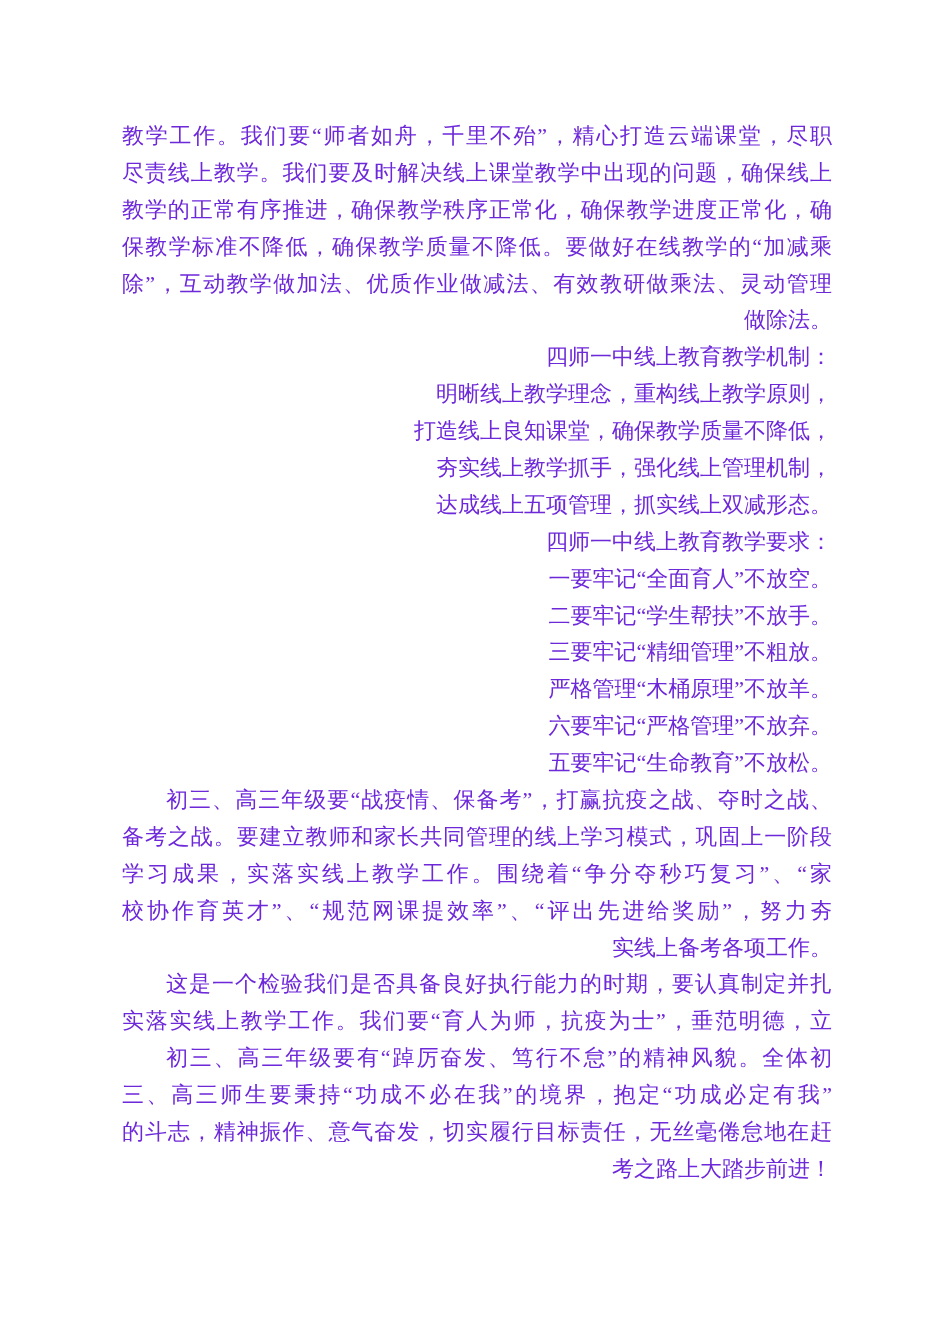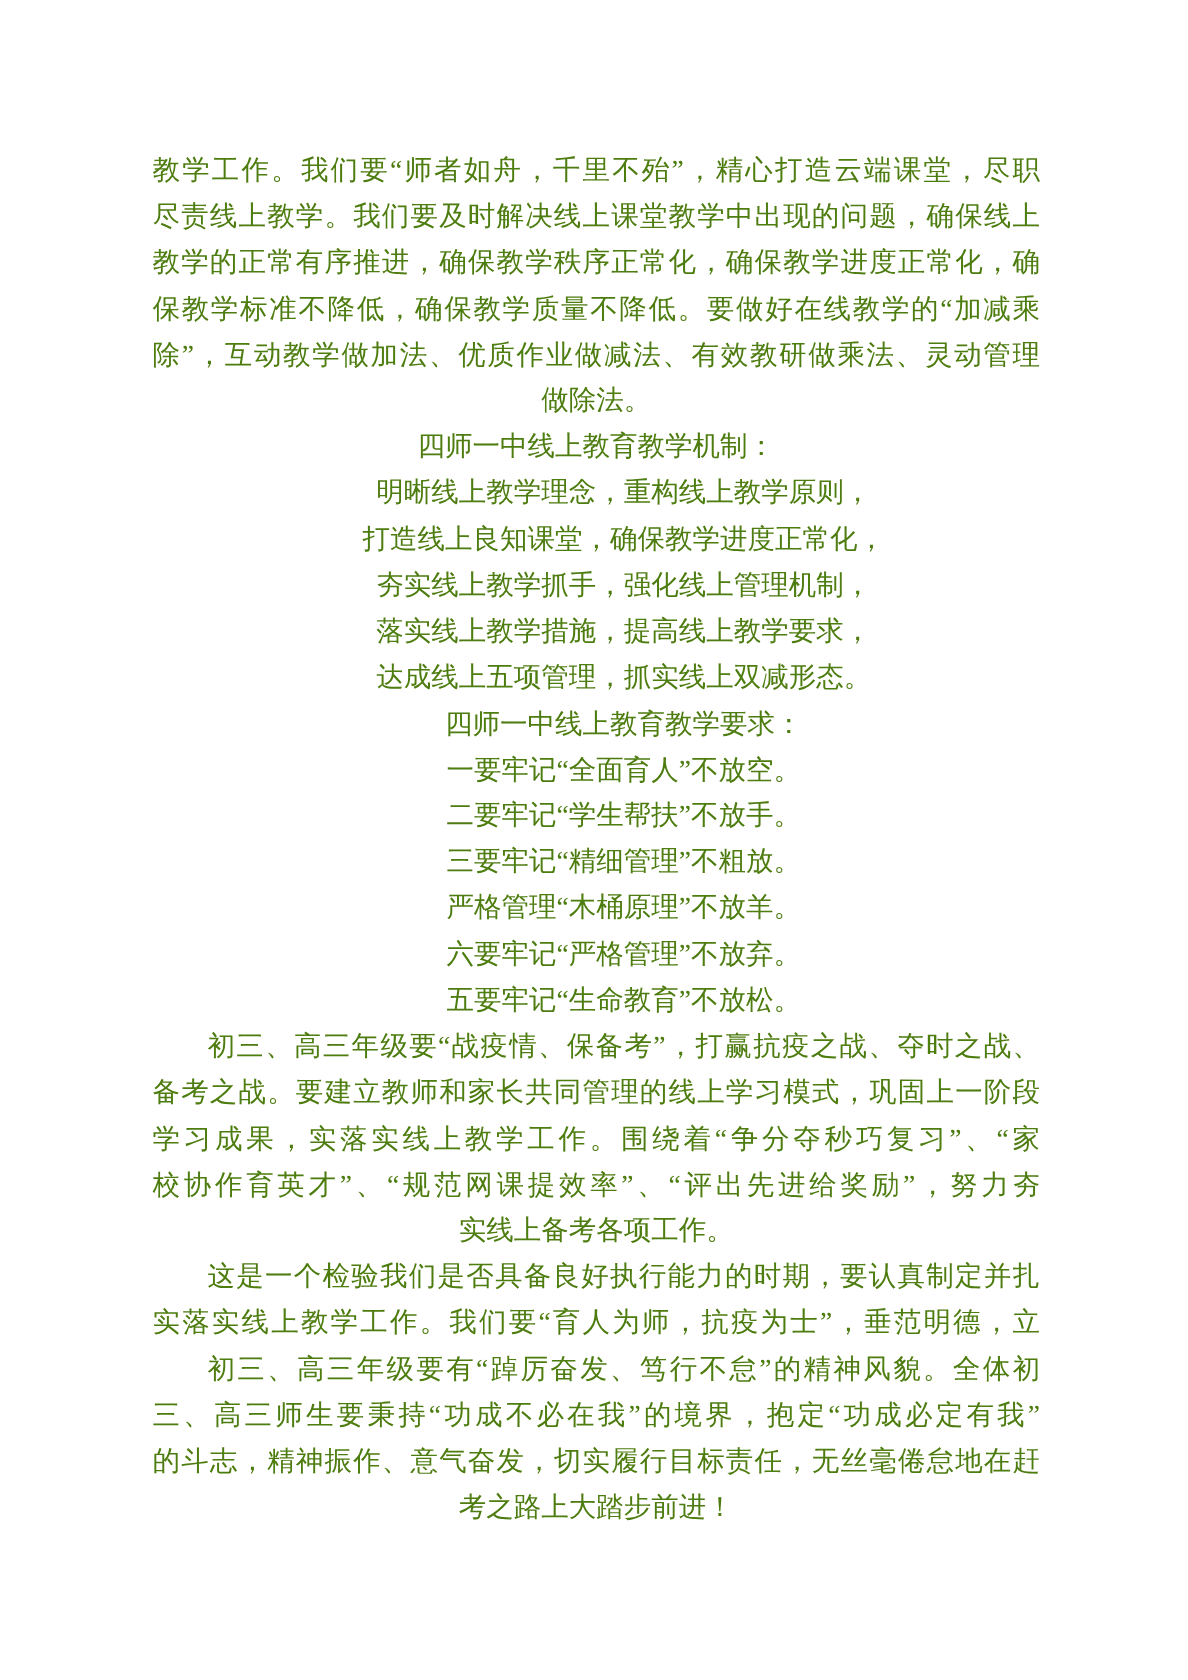--- a/index.html
+++ b/index.html
@@ -14,35 +14,35 @@
     background: #ffffff;
     overflow: hidden;
   }
   .content {
     position: absolute;
     left: 122px;
     top: 118px;
     width: 710px;
     font-family: "Liberation Serif", "DejaVu Serif", serif;
     font-size: 22px;
-    color: #4d7c0f;
+    color: #6d28d9;
   }
   .paragraph {
     margin: 0;
     padding: 0;
   }
   .paragraph.bold .line {
     font-weight: 400;
   }
   .line {
     height: 36.9px;
     line-height: 36.9px;
     overflow: hidden;
     white-space: normal;
-    text-align: center;
+    text-align: right;
   }
   .line.indent {
     text-indent: 44px;
   }
   
   .line.fill {
     text-align: justify;
     text-align-last: justify;
   }
 </style>
@@ -57,23 +57,22 @@
         <div class="line fill">教学的正常有序推进，确保教学秩序正常化，确保教学进度正常化，确</div>
         <div class="line fill">保教学标准不降低，确保教学质量不降低。要做好在线教学的“加减乘</div>
         <div class="line fill">除”，互动教学做加法、优质作业做减法、有效教研做乘法、灵动管理</div>
         <div class="line">做除法。</div>
       </div>
       <div class="paragraph">
         <div class="line">四师一中线上教育教学机制：</div>
       </div>
       <div class="paragraph">
         <div class="line indent">明晰线上教学理念，重构线上教学原则，</div>
-        <div class="line indent">打造线上良知课堂，确保教学进度正常化，</div>
+        <div class="line indent">打造线上良知课堂，确保教学质量不降低，</div>
         <div class="line indent">夯实线上教学抓手，强化线上管理机制，</div>
-        <div class="line indent">落实线上教学措施，提高线上教学要求，</div>
         <div class="line indent">达成线上五项管理，抓实线上双减形态。</div>
       </div>
       <div class="paragraph">
         <div class="line indent">四师一中线上教育教学要求：</div>
       </div>
       <div class="paragraph bold">
         <div class="line indent">一要牢记“全面育人”不放空。</div>
       </div>
       <div class="paragraph bold">
         <div class="line indent">二要牢记“学生帮扶”不放手。</div>

